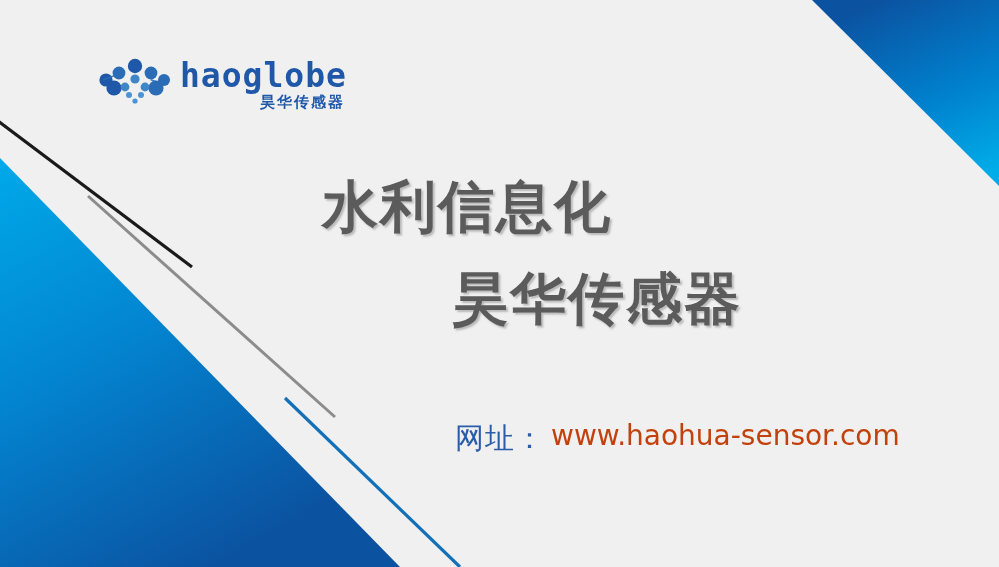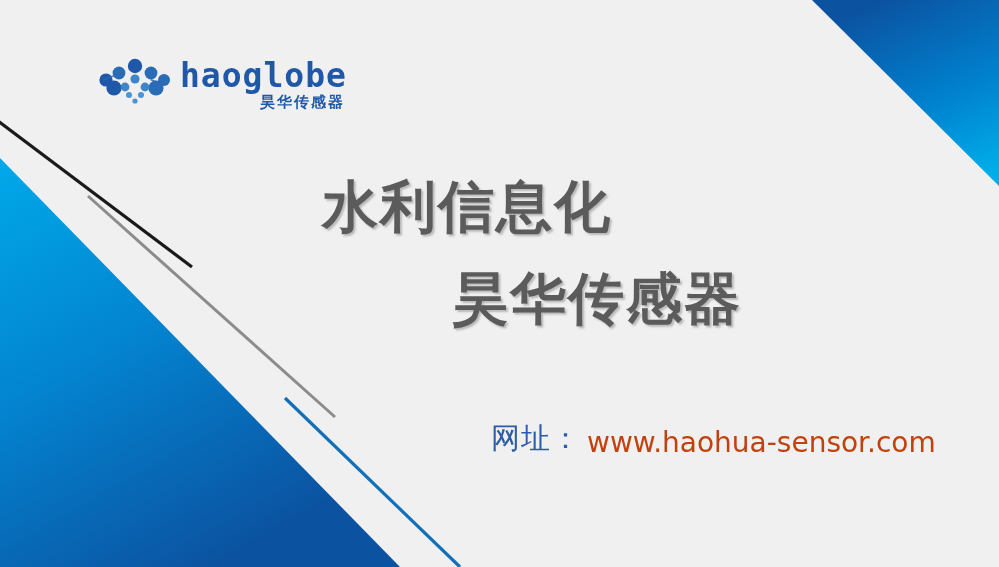--- a/index.html
+++ b/index.html
@@ -85,23 +85,22 @@
   }
   .title-line-1 { left: 322px; top: 170px; }
   .title-line-2 { left: 452px; top: 262px; }
 
   
   .site-line {
     position: absolute;
     left: 455px;
     top: 419px;
     display: flex;
-    align-items: flex-end;
+    align-items: flex-start;
     white-space: nowrap;
-    margin-left: 36px;
   }
   .site-label {
     font-family: "DejaVu Sans", sans-serif;
     font-size: 29px;
     color: #2a5caa;
     letter-spacing: 1px;
   }
   .site-url {
     font-family: "DejaVu Sans", sans-serif;
     font-size: 28px;

